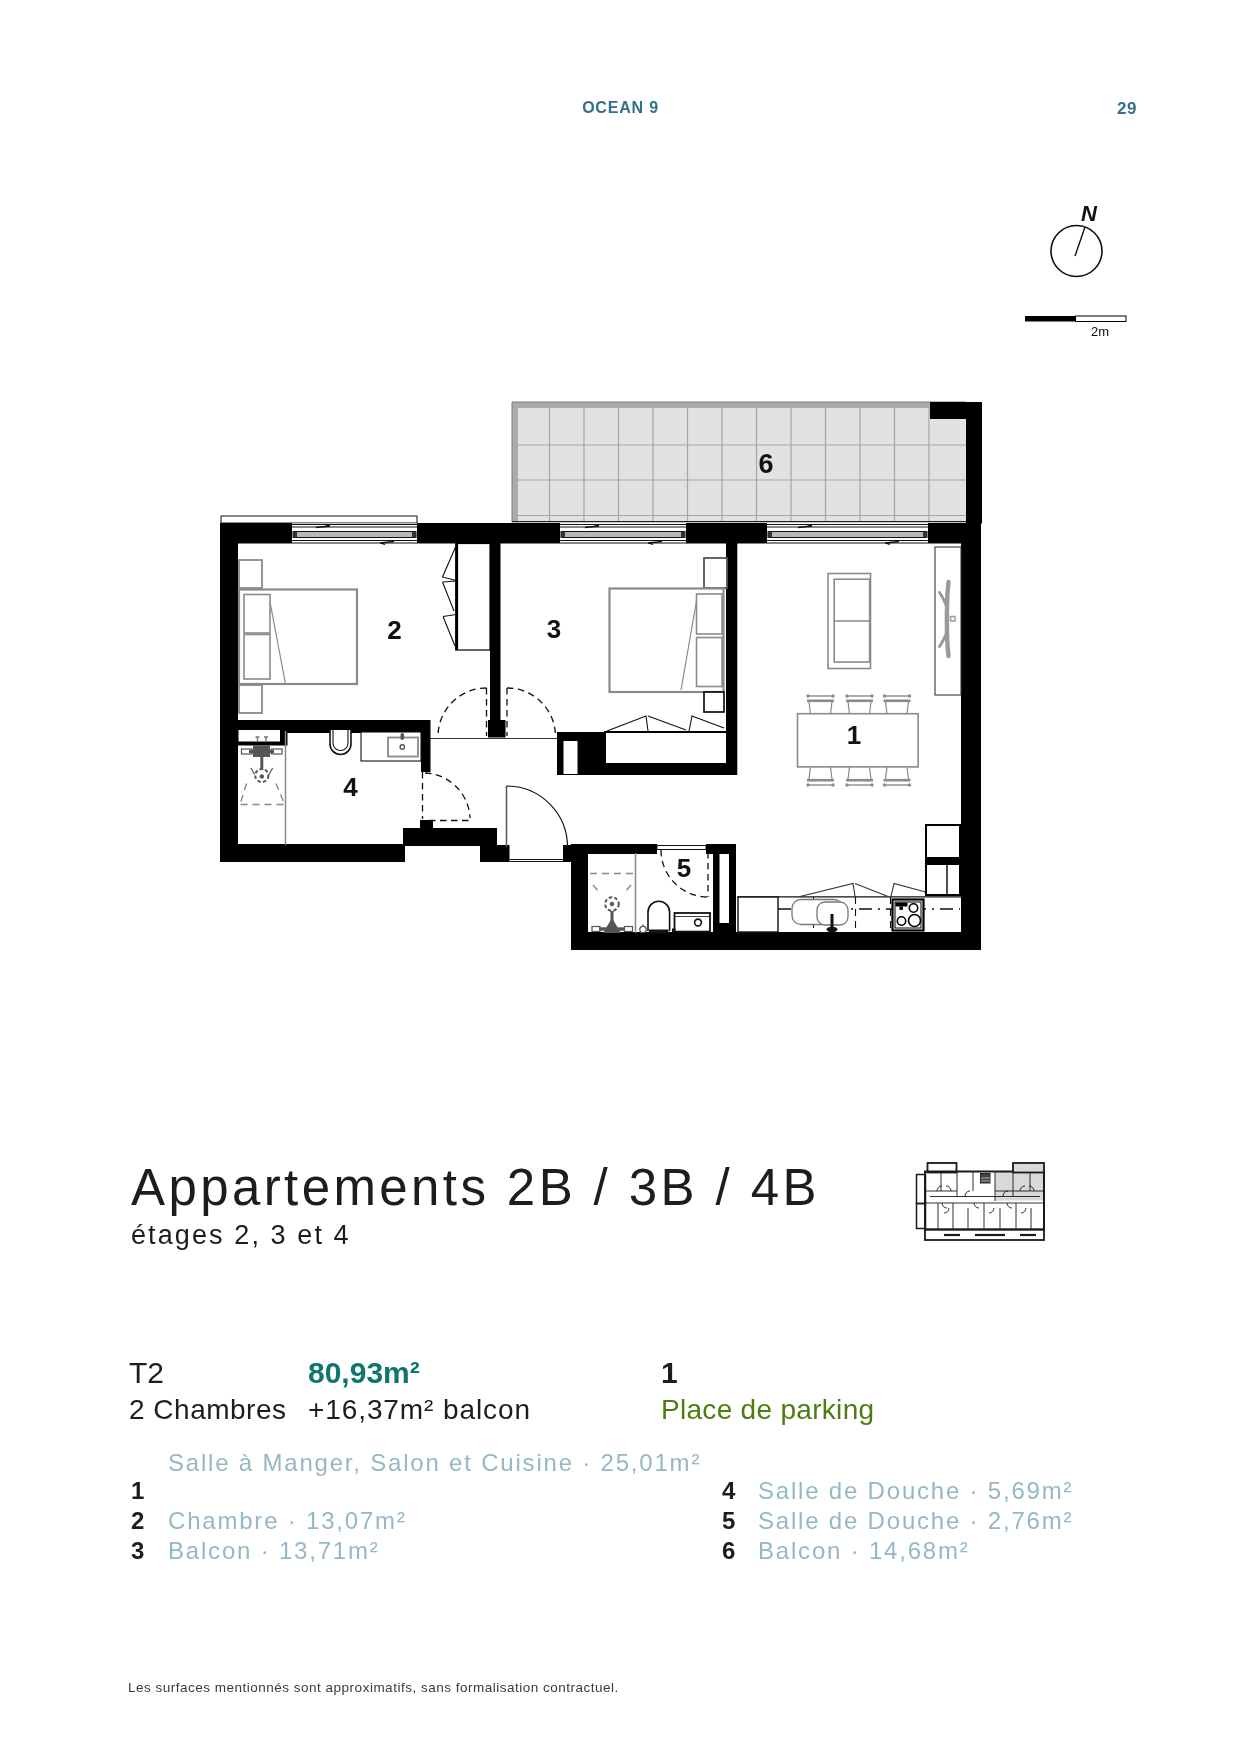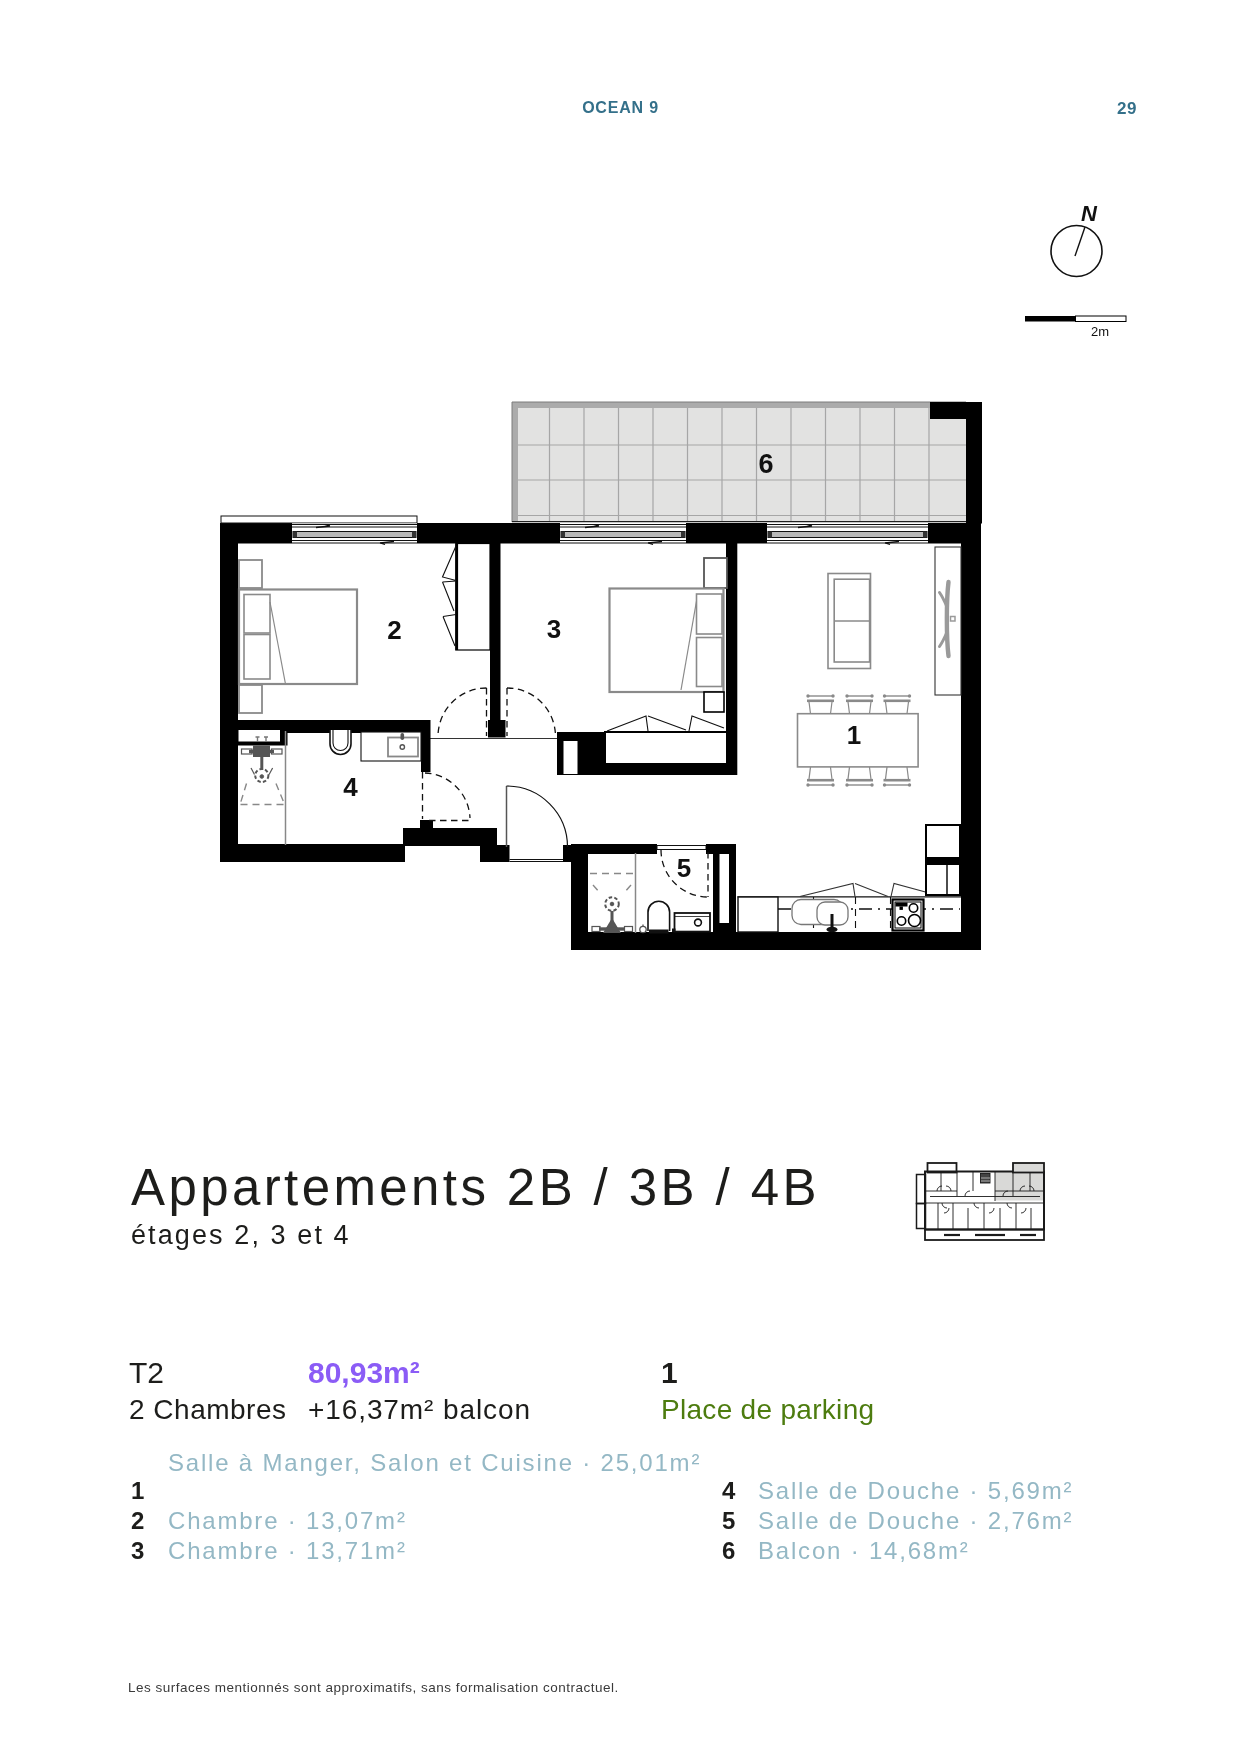--- a/index.html
+++ b/index.html
@@ -406,34 +406,34 @@
 </g>
 </svg>
 
 <div class="abs" style="left:131px;top:1158px;font-size:51px;color:#1d1d1b;letter-spacing:3.4px;">Appartements 2B / 3B / 4B</div>
 
 <div class="abs" style="left:131px;top:1220px;font-size:27px;color:#1d1d1b;letter-spacing:2.1px;">étages 2, 3 et 4</div>
 
 <div class="abs" style="left:129px;top:1356px;font-size:30px;font-weight:normal;color:#1d1d1b;">T2</div>
 <div class="abs" style="left:129px;top:1394px;font-size:28px;color:#1d1d1b;letter-spacing:0.5px;">2 Chambres</div>
 
-<div class="abs" style="left:308px;top:1356px;font-size:30px;font-weight:bold;color:#8b5cf6;">80,93m²</div>
+<div class="abs" style="left:308px;top:1356px;font-size:30px;font-weight:bold;color:#0f766e;">80,93m²</div>
 <div class="abs" style="left:308px;top:1394px;font-size:28px;color:#1d1d1b;letter-spacing:0.9px;">+16,37m² balcon</div>
 
 <div class="abs" style="left:661px;top:1356px;font-size:30px;font-weight:bold;color:#1d1d1b;">1</div>
 <div class="abs" style="left:661px;top:1394px;font-size:28px;color:#4d7c0f;letter-spacing:0.3px;">Place de parking</div>
 
 <div class="abs" style="left:131px;top:1477px;font-size:24px;font-weight:bold;color:#1d1d1b;">1</div>
 <div class="abs blue" style="left:168px;top:1449px;font-size:24px;letter-spacing:1.8px;">Salle à Manger, Salon et Cuisine · 25,01m²</div>
 
 <div class="abs" style="left:131px;top:1507px;font-size:24px;font-weight:bold;color:#1d1d1b;">2</div>
 <div class="abs blue" style="left:168px;top:1507px;font-size:24px;letter-spacing:1.8px;">Chambre · 13,07m²</div>
 
 <div class="abs" style="left:131px;top:1537px;font-size:24px;font-weight:bold;color:#1d1d1b;">3</div>
-<div class="abs blue" style="left:168px;top:1537px;font-size:24px;letter-spacing:1.8px;">Chambre · 13,71m²</div>
+<div class="abs blue" style="left:168px;top:1537px;font-size:24px;letter-spacing:1.8px;">Balcon · 13,71m²</div>
 
 <div class="abs" style="left:722px;top:1477px;font-size:24px;font-weight:bold;color:#1d1d1b;">4</div>
 <div class="abs blue" style="left:758px;top:1477px;font-size:24px;letter-spacing:1.8px;">Salle de Douche · 5,69m²</div>
 
 <div class="abs" style="left:722px;top:1507px;font-size:24px;font-weight:bold;color:#1d1d1b;">5</div>
 <div class="abs blue" style="left:758px;top:1507px;font-size:24px;letter-spacing:1.8px;">Salle de Douche · 2,76m²</div>
 
 <div class="abs" style="left:722px;top:1537px;font-size:24px;font-weight:bold;color:#1d1d1b;">6</div>
 <div class="abs blue" style="left:758px;top:1537px;font-size:24px;letter-spacing:1.8px;">Balcon · 14,68m²</div>
 

